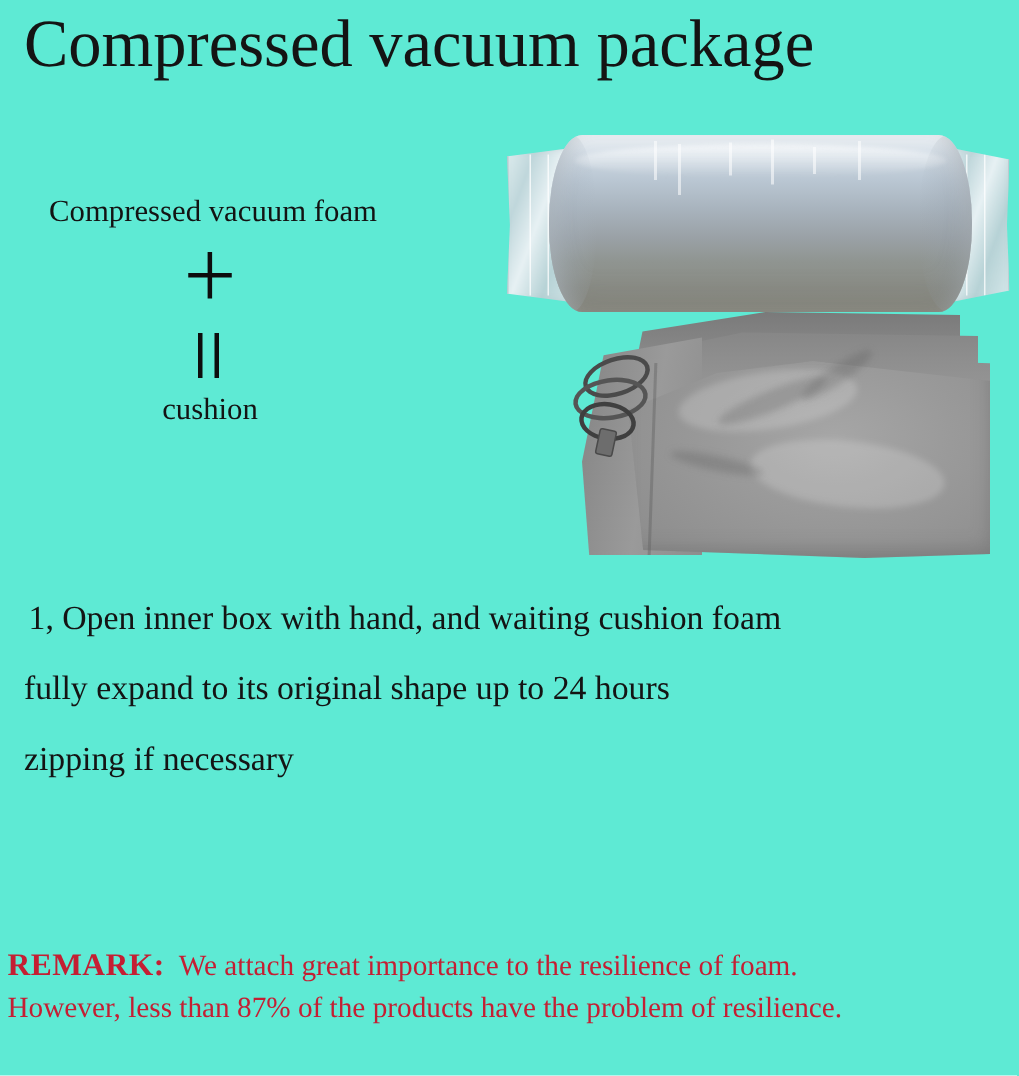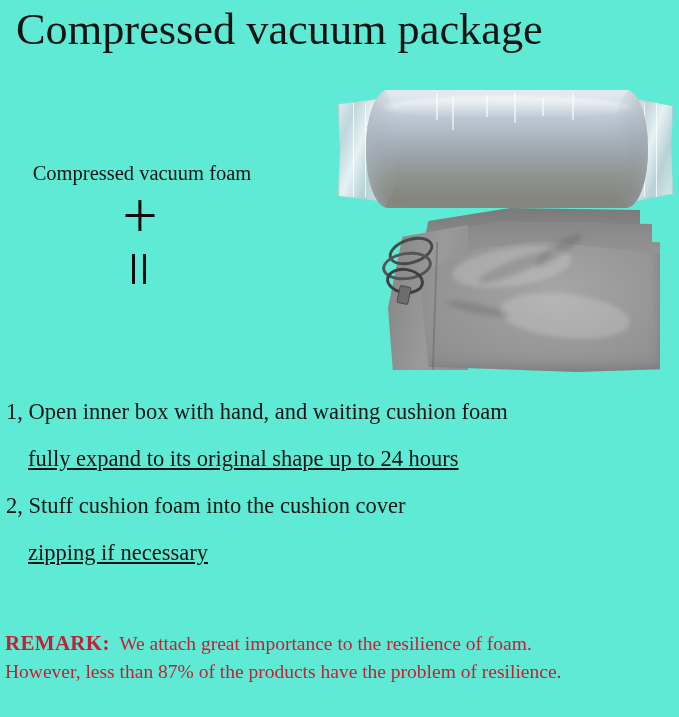--- a/index.html
+++ b/index.html
@@ -37,21 +37,20 @@
     transform-origin: left center;
   }
 
   
   .formula {
     position: absolute;
     left: 0px;
     top: 128px;
     width: 280px;
     text-align: center;
-    margin-top: 32px;
   }
   .formula-line {
     font-size: 20.5px;
     line-height: 26px;
     color: #131313;
     white-space: nowrap;
   }
   .formula-line.first { margin-left: 4px; }
   .op-plus {
     height: 40px;
@@ -296,23 +295,23 @@
     position: absolute;
     left: 0px;
     top: 388px;
     width: 679px;
   }
   .instr-line {
     font-size: 22.5px;
     line-height: 47px;
     color: #141414;
     white-space: nowrap;
-    padding-left: 6px;
-  }
-  .instr-line.cont { padding-left: 28px; text-decoration: underline; }
+    padding-left: 19px;
+  }
+  .instr-line.cont { padding-left: 16px; }
 
   
   .remark {
     position: absolute;
     left: 5px;
     top: 630px;
     width: 674px;
     color: #c41f33;
     font-size: 19.5px;
     line-height: 27.5px;
@@ -333,20 +332,21 @@
 
   <div class="formula">
     <div class="formula-line first">Compressed vacuum foam</div>
     <div class="formula-spacer-a"></div>
     <div class="op-plus"></div>
     <div class="formula-spacer-b"></div>
     <div class="op-eq">
       <span class="bar-a"></span>
       <span class="bar-b"></span>
     </div>
+    <div class="formula-line">cushion</div>
   </div>
 
   <div class="photo-roll">
     <div class="roll-tab left">
       <div class="crease" style="left:14px"></div>
       <div class="crease" style="left:26px"></div>
     </div>
     <div class="roll-tab right">
       <div class="crease" style="left:12px"></div>
       <div class="crease" style="left:24px"></div>
@@ -380,21 +380,20 @@
       <div class="loop l1"></div>
       <div class="loop l2"></div>
       <div class="loop l3"></div>
       <div class="pull"></div>
     </div>
   </div>
 
   <div class="instructions">
     <div class="instr-line">1, Open inner box with hand, and waiting cushion foam</div>
     <div class="instr-line cont">fully expand to its original shape up to 24 hours</div>
-    <div class="instr-line">2, Stuff cushion foam into the cushion cover</div>
     <div class="instr-line cont">zipping if necessary</div>
   </div>
 
   <div class="remark">
     <div class="remark-line"><span class="remark-label">REMARK:</span>&nbsp; <span>We attach great importance to the resilience of foam.</span></div>
     <div class="remark-line">However, less than 87% of the products have the problem of resilience.</div>
   </div>
 
 </div>
 

